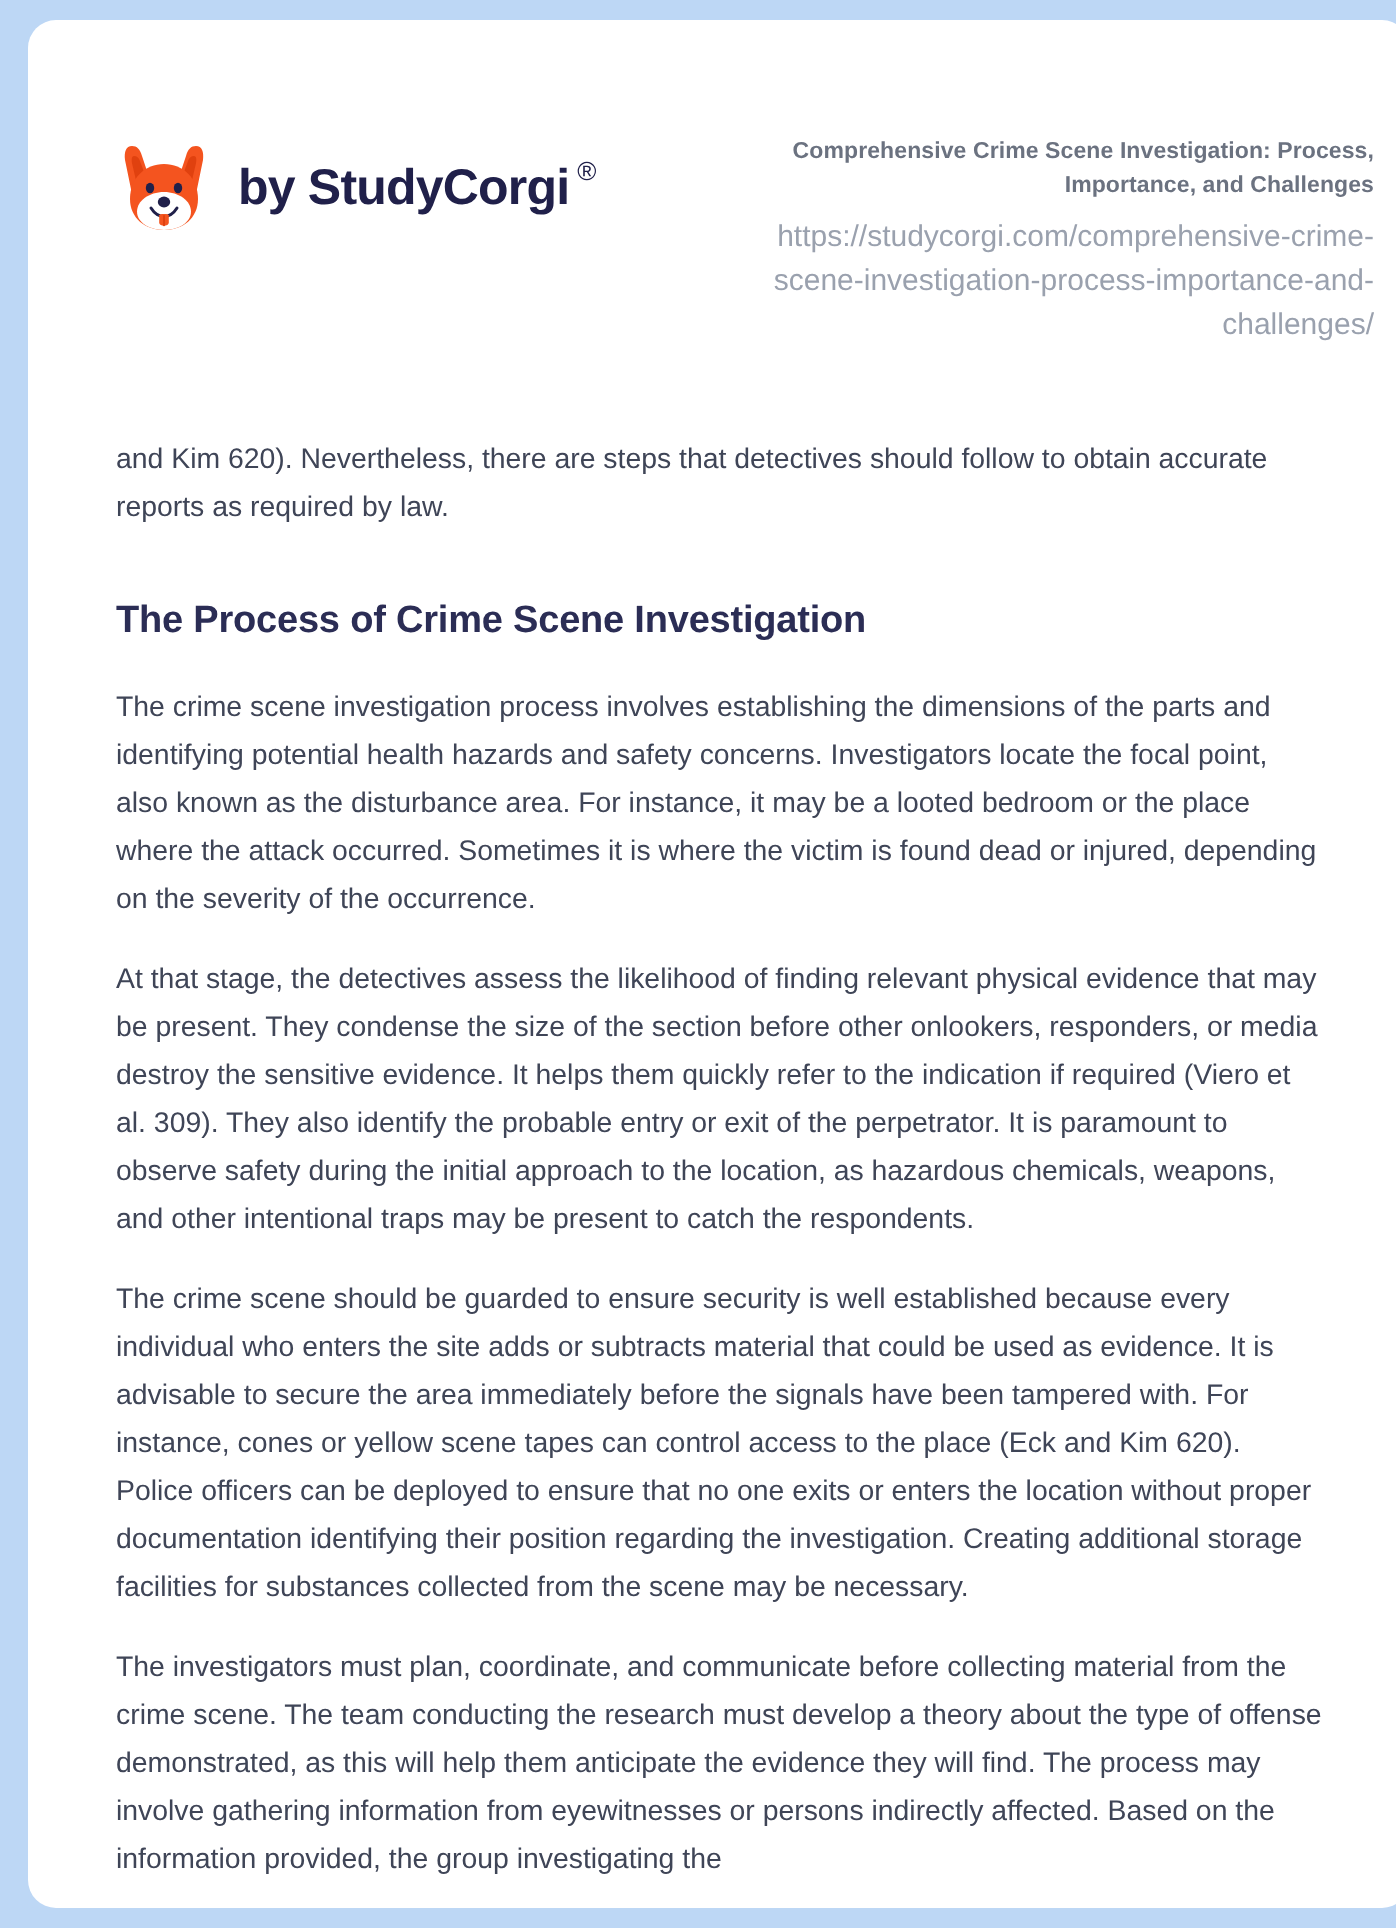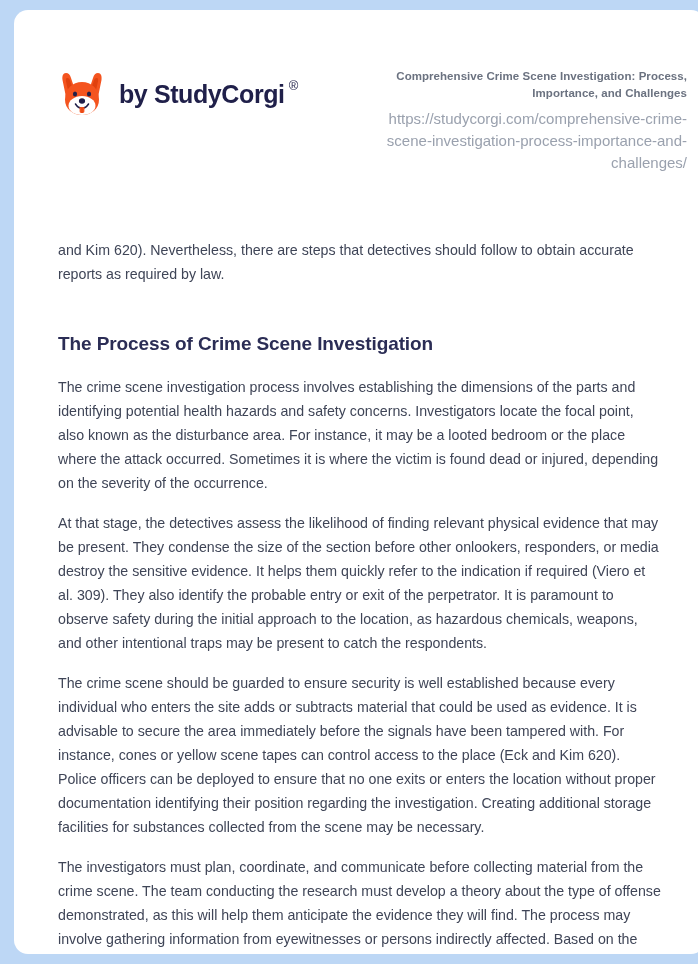--- a/index.html
+++ b/index.html
@@ -91,28 +91,28 @@
     color: #3f4557;
     font-size: 14.2px;
     line-height: 24px;
     margin: 0;
     text-align: left;
   }
   .body-text + .body-text {
     margin-top: 16px;
   }
   .lead-gap {
-    margin-top: 64px;
+    margin-top: 44px;
   }
   .section-heading {
     color: #2b2d55;
     font-size: 19px;
     font-weight: bold;
     line-height: 26px;
-    margin: 45px 0 18px 0;
+    margin: 32px 0 18px 0;
     letter-spacing: -0.1px;
   }
 </style>
 </head>
 <body>
 
 <div class="page-card">
 
   <div class="doc-header">
 

